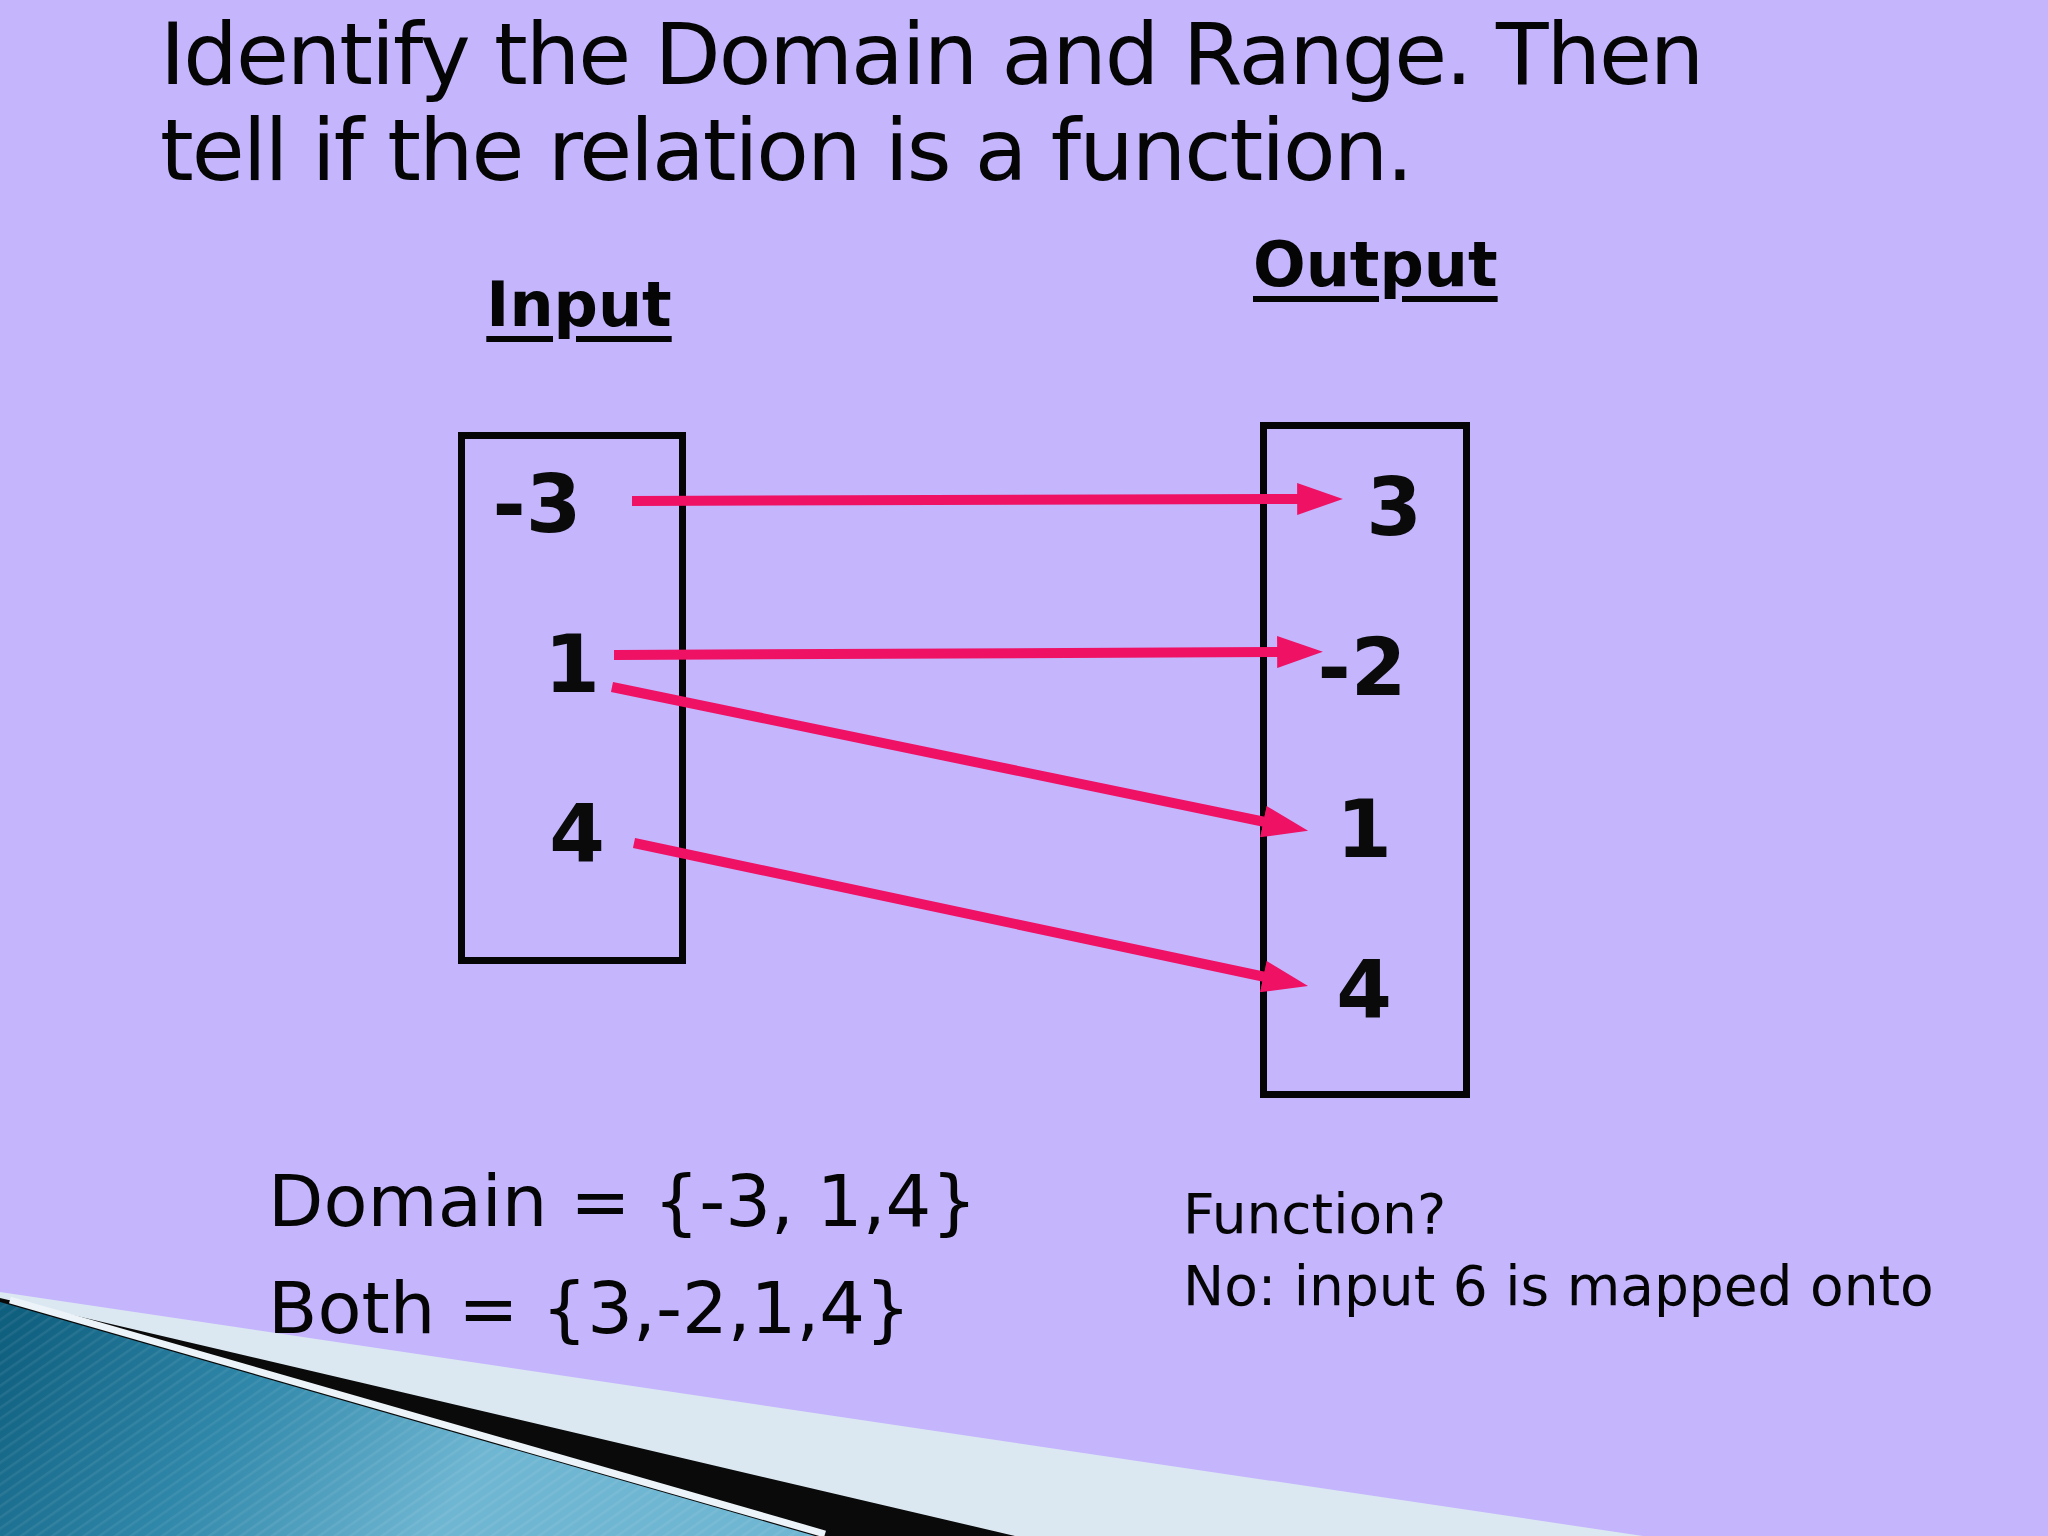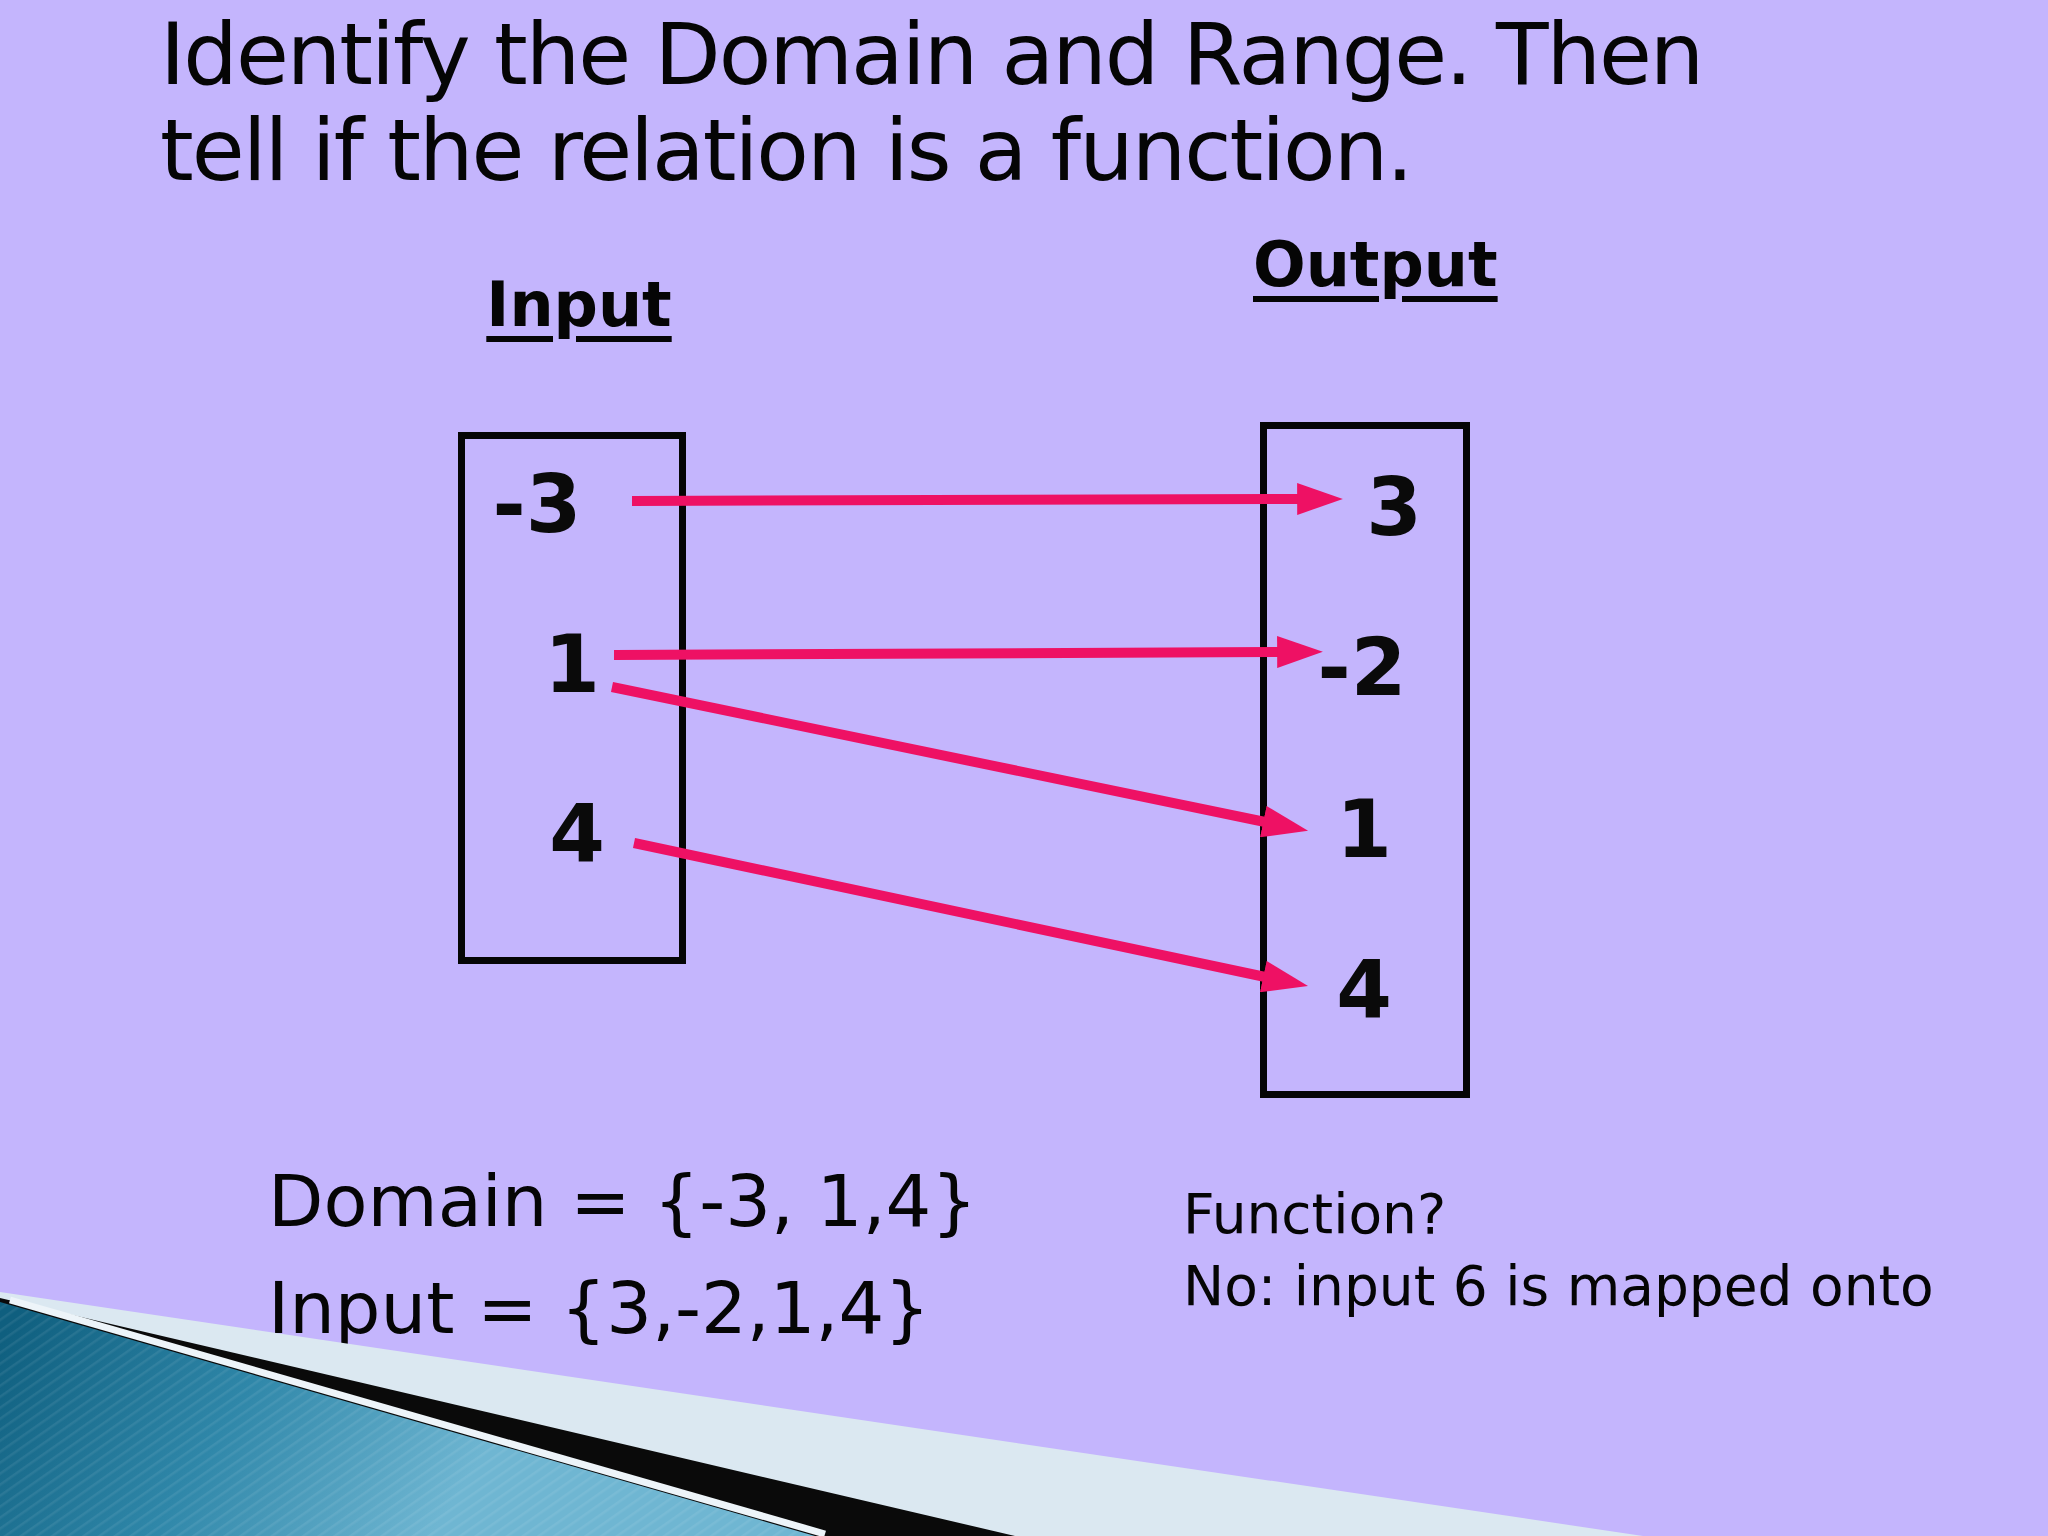--- a/index.html
+++ b/index.html
@@ -80,21 +80,21 @@
       </marker>
     </defs>
     <line x1="632" y1="501" x2="1304" y2="499" stroke="#EE1164" stroke-width="10" marker-end="url(#ah)"></line>
     <line x1="614" y1="655" x2="1284" y2="652" stroke="#EE1164" stroke-width="10" marker-end="url(#ah)"></line>
     <line x1="612" y1="687" x2="1270" y2="823" stroke="#EE1164" stroke-width="10" marker-end="url(#ah)"></line>
     <line x1="634" y1="843" x2="1270" y2="978" stroke="#EE1164" stroke-width="10" marker-end="url(#ah)"></line>
   </svg>
 
   <div class="abs answer-left">
     <div>Domain = {-3, 1,4}</div>
-    <div>Input = {3,-2,1,4}</div>
+    <div>Both = {3,-2,1,4}</div>
   </div>
 
   <div class="abs answer-right">
     <div>Function?</div>
     <div>No: input 6 is mapped onto</div>
   </div>
 
   <svg class="abs overlay" width="2048" height="1536" viewBox="0 0 2048 1536">
     <defs>
       <linearGradient id="tealGrad" gradientUnits="userSpaceOnUse" x1="40" y1="1280" x2="430" y2="1536">

